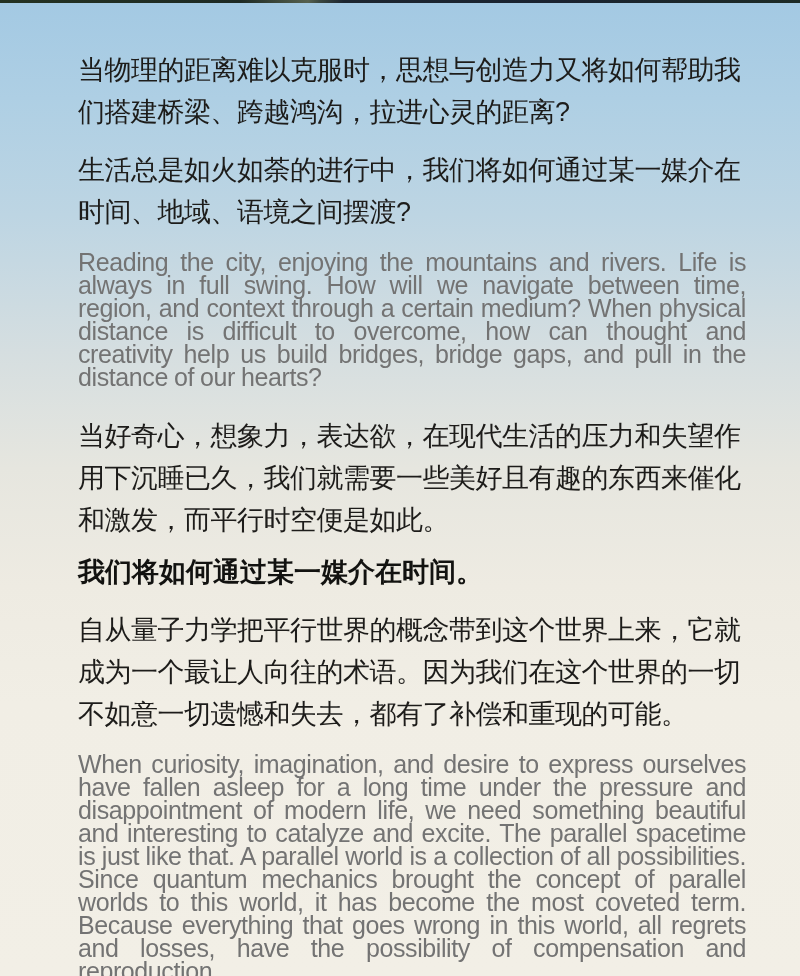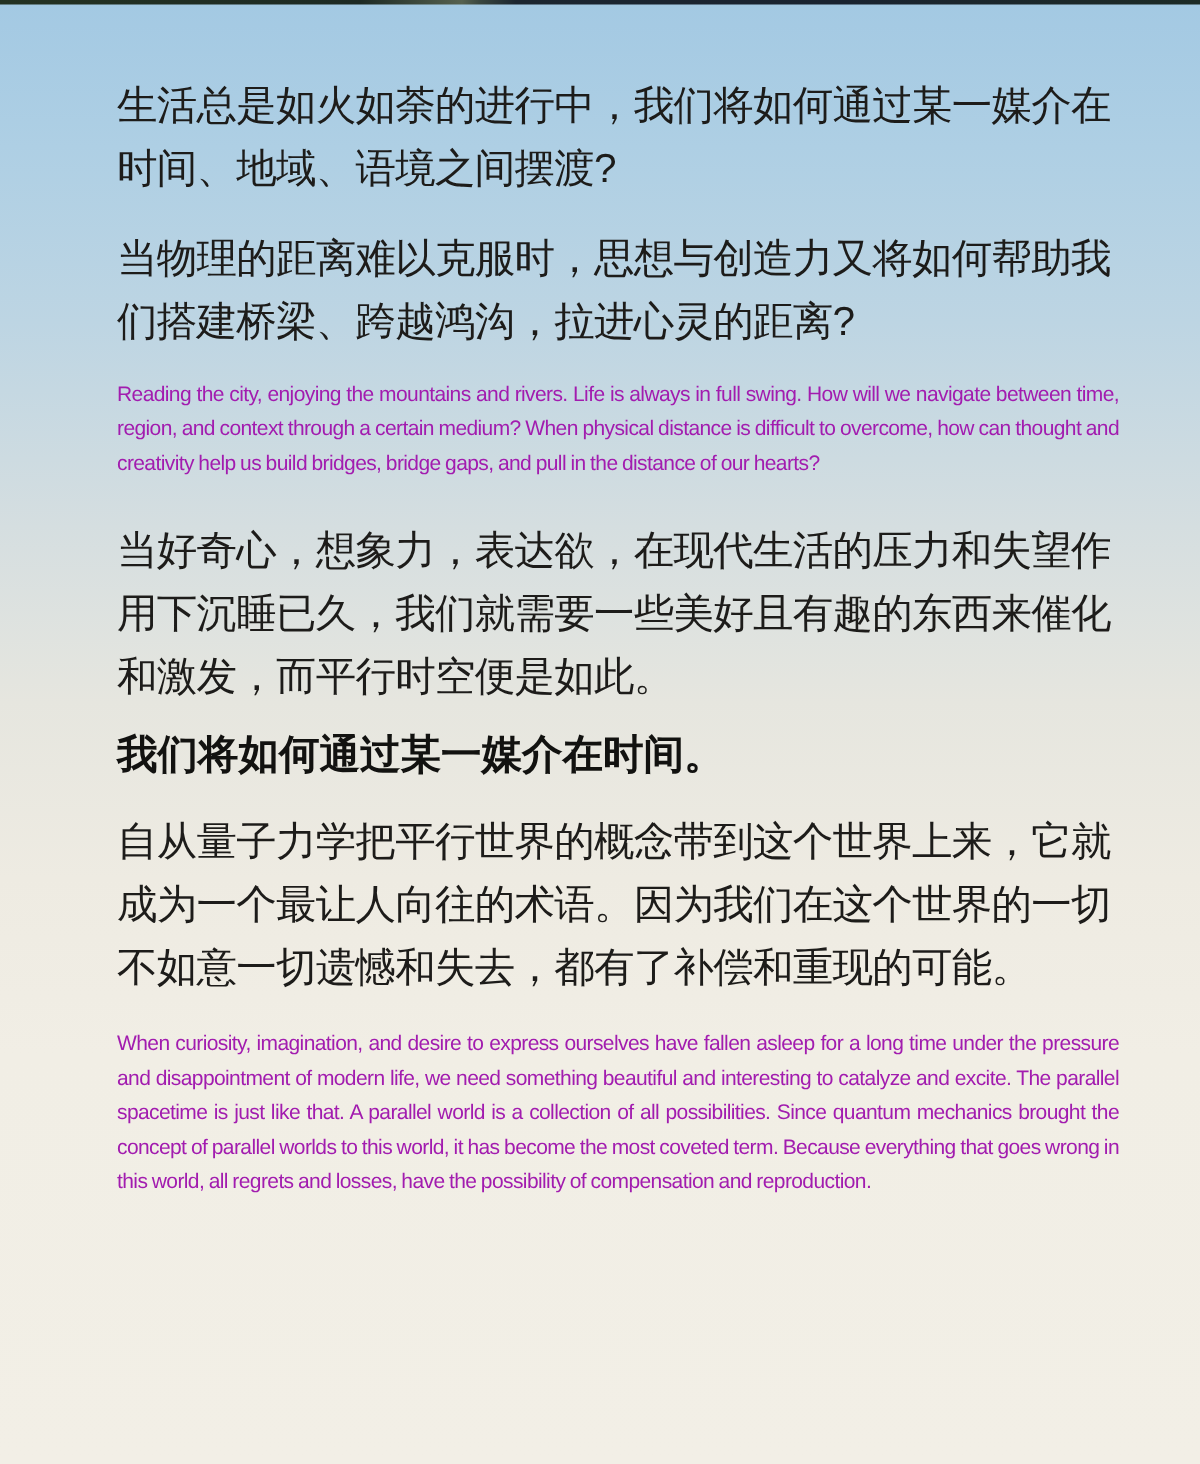--- a/index.html
+++ b/index.html
@@ -52,25 +52,25 @@
     text-align: left;
   }
   .zh-para.tight {
     margin-bottom: 16px;
   }
   .zh-para.pre-heading {
     margin-bottom: 10px;
   }
   .en-para {
     margin: 0 0 26px 0;
-    font-size: 14px;
+    font-size: 25px;
     line-height: 23px;
     letter-spacing: -0.4px;
     word-spacing: -0.5px;
-    color: #a21caf;
+    color: #737373;
     text-align: justify;
   }
   .en-para.last {
     margin-bottom: 16px;
   }
   .zh-heading {
     margin: 0 0 16px 0;
     font-size: 27px;
     line-height: 42px;
     letter-spacing: 0;
@@ -78,23 +78,23 @@
     color: #121210;
   }
 </style>
 </head>
 <body>
 
 <div class="top-strip"></div>
 
 <div class="content">
 
+  <p class="zh-para tight">当物理的距离难以克服时，思想与创造力又将如何帮助我们搭建桥梁、跨越鸿沟，拉进心灵的距离?</p>
+
   <p class="zh-para">生活总是如火如荼的进行中，我们将如何通过某一媒介在时间、地域、语境之间摆渡?</p>
-
-  <p class="zh-para tight">当物理的距离难以克服时，思想与创造力又将如何帮助我们搭建桥梁、跨越鸿沟，拉进心灵的距离?</p>
 
   <p class="en-para">Reading the city, enjoying the mountains and rivers. Life is always in full swing. How will we navigate between time, region, and context through a certain medium? When physical distance is difficult to overcome, how can thought and creativity help us build bridges, bridge gaps, and pull in the distance of our hearts?</p>
 
   <p class="zh-para pre-heading">当好奇心，想象力，表达欲，在现代生活的压力和失望作用下沉睡已久，我们就需要一些美好且有趣的东西来催化和激发，而平行时空便是如此。</p>
 
   <h2 class="zh-heading">我们将如何通过某一媒介在时间。</h2>
 
   <p class="zh-para">自从量子力学把平行世界的概念带到这个世界上来，它就成为一个最让人向往的术语。因为我们在这个世界的一切不如意一切遗憾和失去，都有了补偿和重现的可能。</p>
 
   <p class="en-para last">When curiosity, imagination, and desire to express ourselves have fallen asleep for a long time under the pressure and disappointment of modern life, we need something beautiful and interesting to catalyze and excite. The parallel spacetime is just like that. A parallel world is a collection of all possibilities. Since quantum mechanics brought the concept of parallel worlds to this world, it has become the most coveted term. Because everything that goes wrong in this world, all regrets and losses, have the possibility of compensation and reproduction.</p>

